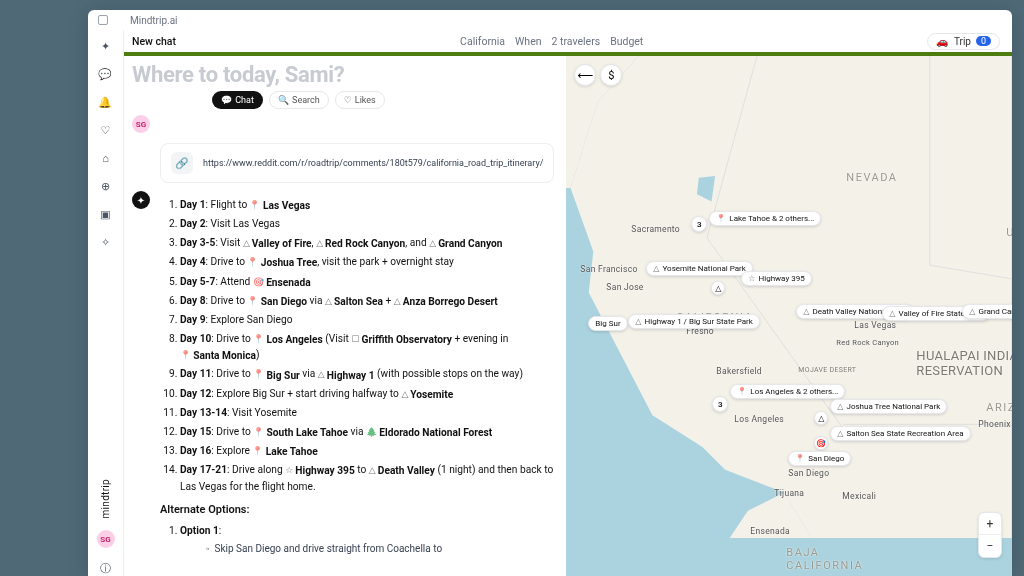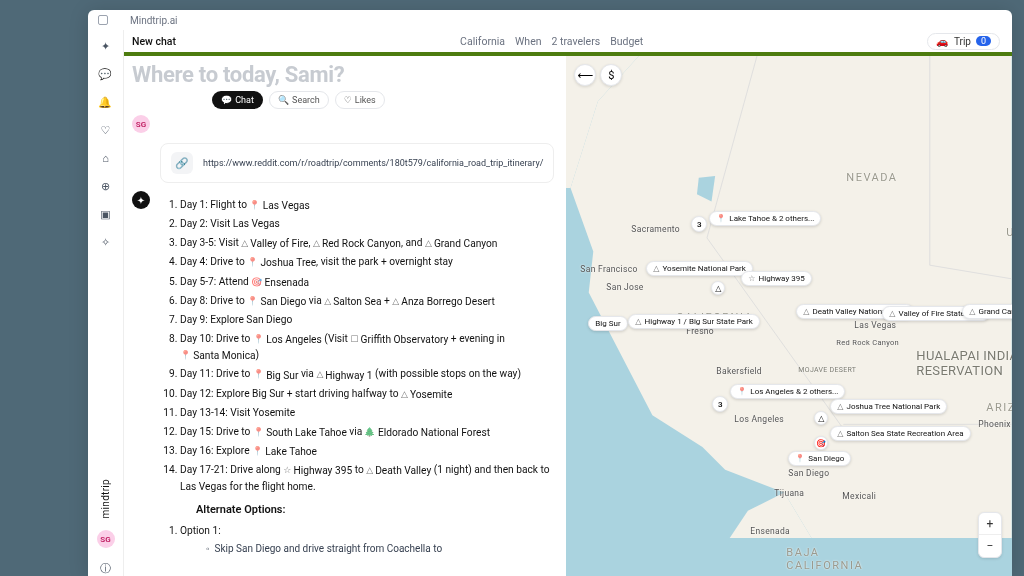--- a/index.html
+++ b/index.html
@@ -29,24 +29,24 @@
 .userrow .avatar-sm { flex-shrink:0; }
 .userrow .msg { font-size:10.5px; color:#111; }
 .linkbox { margin:4px 0 8px 28px; border:1px solid #eee; border-radius:8px; padding:8px 10px; display:flex; align-items:center; gap:10px; }
 .linkbox .lk { width:22px; height:22px; border-radius:6px; background:#f3f4f6; display:flex; align-items:center; justify-content:center; color:#9ca3af; font-size:11px; }
 .linkbox .url { font-size:9px; color:#374151; }
 .airow { display:flex; gap:10px; align-items:flex-start; }
 .ai-ic { width:18px; height:18px; border-radius:50%; background:#111; color:#fff; display:flex; align-items:center; justify-content:center; font-size:10px; flex-shrink:0; }
 .aibody { font-size:10.2px; color:#111; line-height:1.5; overflow:hidden; }
 .aibody ol { padding-left:20px; margin:6px 0; }
 .aibody li { margin-bottom:3px; }
-.aibody li b { font-weight:400; }
+.aibody li b { font-weight:700; }
 .ent { display:inline-flex; align-items:center; gap:2px; }
 .ent::before { content:attr(data-g); font-size:9px; opacity:.6; }
-.alt { font-weight:600; margin-top:8px; font-size:11px;margin-left:36px; }
+.alt { font-weight:600; margin-top:8px; font-size:11px; }
 .suboption { padding-left:26px; font-size:10px; color:#374151; margin-top:3px; }
 .map { flex:1; position:relative; background:#aad3df; overflow:hidden; }
 .map svg { position:absolute; inset:0; }
 .mlabel { position:absolute; font-size:9px; color:#7a7a70; text-shadow:0 0 2px #fff; pointer-events:none; letter-spacing:.3px; }
 .mlabel.lg { font-size:11px; letter-spacing:1.5px; color:#9b9a8e; }
 .mlabel.city { color:#555; font-size:8.5px; }
 .poi { position:absolute; background:#fff; border:1px solid #e5e7eb; border-radius:10px; padding:2px 6px; font-size:8px; color:#111; box-shadow:0 1px 3px rgba(0,0,0,.15); display:flex; align-items:center; gap:3px; cursor:pointer; white-space:nowrap; }
 .poi.num { width:16px; height:16px; border-radius:50%; justify-content:center; padding:0; font-weight:600; }
 .poi .pi { font-size:8px; opacity:.6; }
 .map-ctrl { position:absolute; display:flex; gap:4px; }

